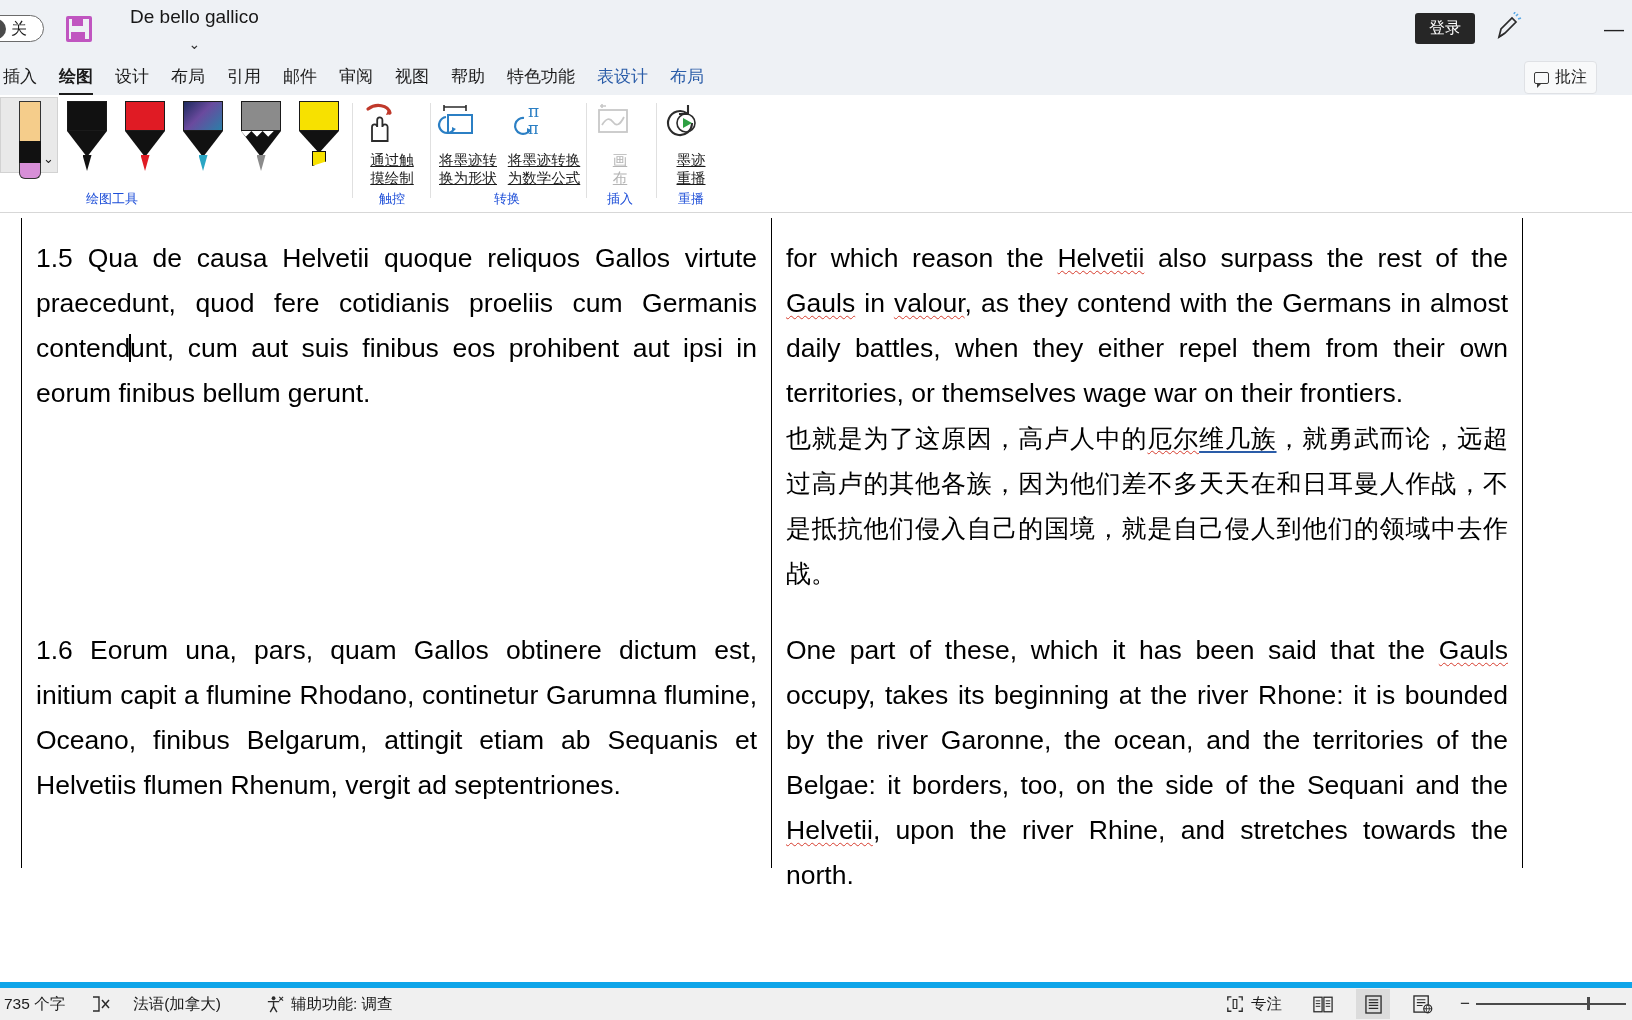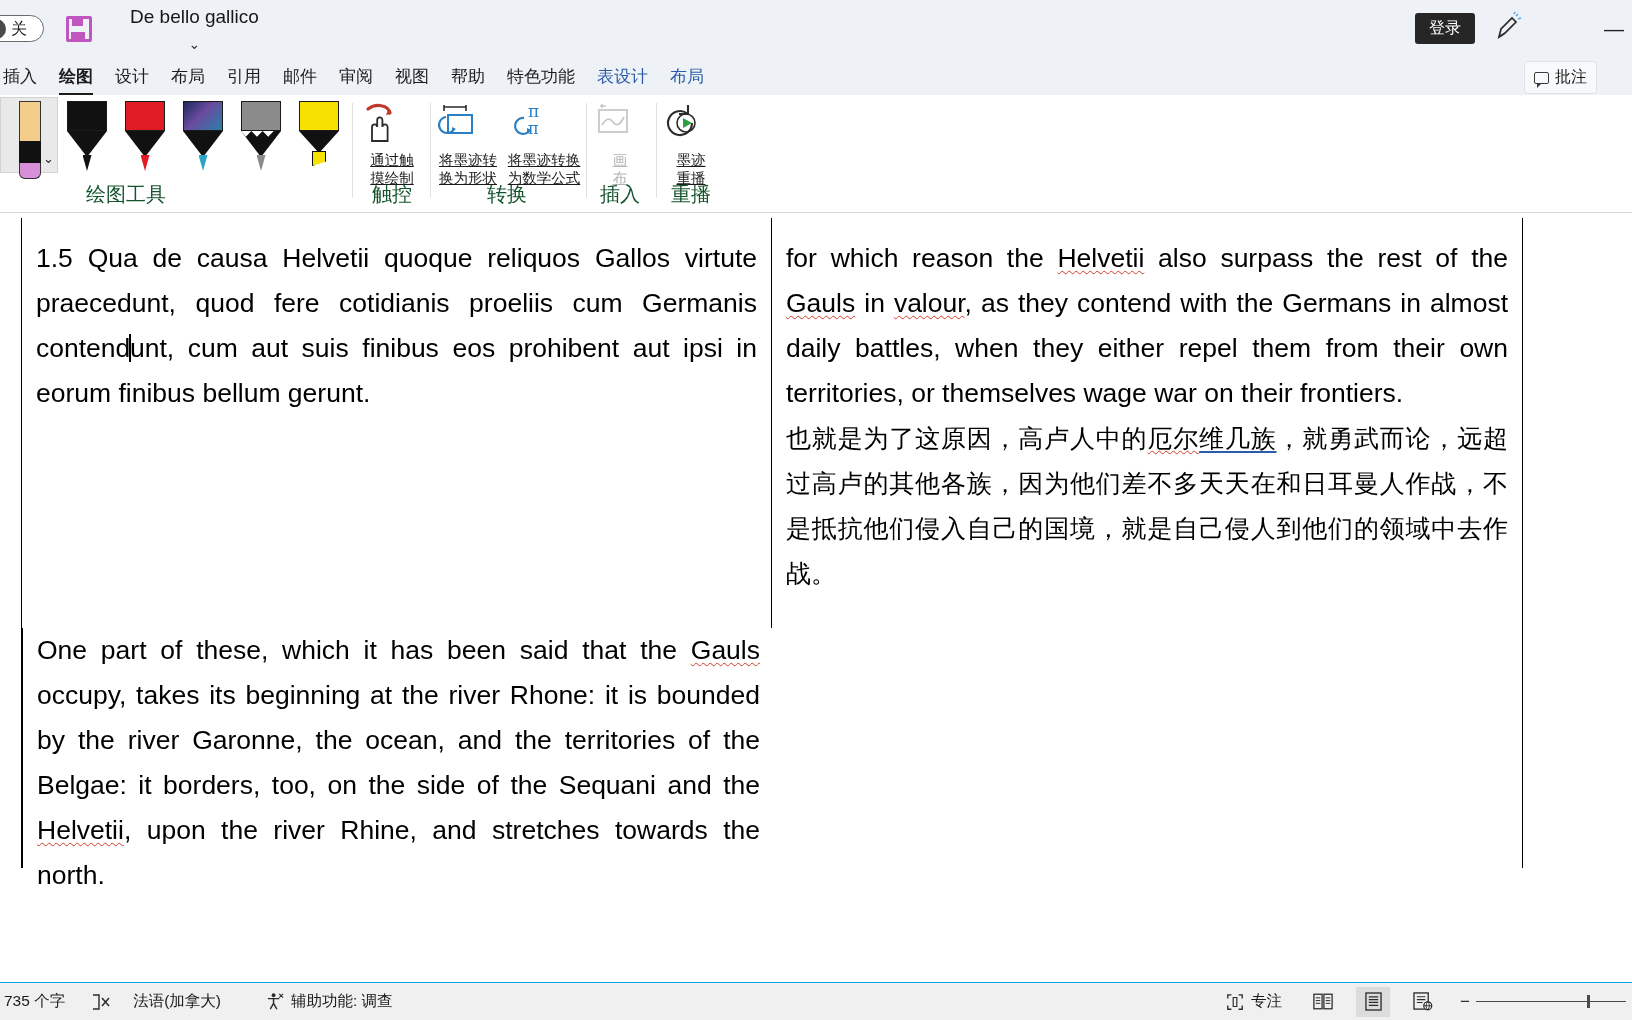--- a/index.html
+++ b/index.html
@@ -118,21 +118,21 @@
     position: absolute; top: 95px; left: 0; width: 1632px; height: 118px;
     background: #ffffff;
     border-bottom: 1px solid #d7d7d7;
   }
   .grp { position: absolute; top: 0; height: 118px; }
   .grp-sep {
     position: absolute; top: 8px; width: 1px; height: 95px; background: #e0e0e0;
   }
   .grp-label {
     position: absolute; bottom: 5px; width: 100%; text-align: center;
-    font-size: 20px; color: #14532d;
+    font-size: 13px; color: #1d4ed8;
   }
 
   
   .pens { position: absolute; left: 0; top: 2px; display: flex; align-items: flex-start; }
   .pen-slot {
     width: 58px; height: 76px; position: relative;
   }
   .pen-slot.sel { background: #e9e9e9; border: 1px solid #d2d2d2; }
   .pen-eraser { position: absolute; left: 18px; top: 3px; width: 22px; }
   .pen-eraser .top { height: 40px; background: #f5cd8b; border:1px solid #333; border-bottom:none;}
@@ -182,21 +182,21 @@
   .lnk { text-decoration: underline; text-decoration-color: #2a5ca8; text-underline-offset: 4px; }
   .cn { font-family: "DejaVu Sans", sans-serif; font-size: 25px; }
   .caret {
     display: inline-block; width: 1.6px; height: 28px;
     background: #000; vertical-align: -5px; margin: 0 -1px;
   }
 
   
   .statusbar {
     position: absolute; bottom: 0; left: 0; width: 1632px; height: 38px;
-    background: #f0f0f0; border-top: 1px solid #0ea5e9;
+    background: #f0f0f0; border-top: 6px solid #0ea5e9;
     display: flex; align-items: center;
   }
   .st { font-size: 15.5px; color: #1b1b1b; white-space: nowrap; display: flex; align-items: center; gap: 7px; }
   .view-btn { width: 34px; height: 30px; display: flex; align-items: center; justify-content: center; }
   .view-btn.active { background: #dcdcdc; }
   .zoomslider { display: flex; align-items: center; gap: 6px; }
   .zoomline { width: 150px; height: 1.5px; background: #4a4a4a; position: relative; }
   .zoomline::after {
     content: ''; position: absolute; right: 36px; top: -6px;
     width: 3px; height: 13px; background: #4a4a4a;
@@ -411,20 +411,23 @@
       <div class="cellL" style="height:410px; padding-top:18px;">
         <span>1.5 Qua de causa Helvetii quoque reliquos Gallos virtute praecedunt, quod fere cotidianis proeliis cum Germanis contend<span class="caret"></span>unt, cum aut suis finibus eos prohibent aut ipsi in eorum finibus bellum gerunt.</span>
       </div>
       <div class="cellR" style="height:410px; padding-top:18px;">
         <div>for which reason the <span class="sq">Helvetii</span> also surpass the rest of the <span class="sq">Gauls</span> in <span class="sq">valour</span>, as they contend with the Germans in almost daily battles, when they either repel them from their own territories, or themselves wage war on their frontiers.</div>
         <div class="cn">也就是为了这原因，高卢人中的<span class="sq">厄尔</span><span class="lnk">维几族</span>，就勇武而论，远超过高卢的其他各族，因为他们差不多天天在和日耳曼人作战，不是抵抗他们侵入自己的国境，就是自己侵人到他们的领域中去作战。</div>
       </div>
     </div>
 
     <div class="row">
+      <div class="cellL" style="height:240px;">
+        <span>1.6 Eorum una, pars, quam Gallos obtinere dictum est, initium capit a flumine Rhodano, continetur Garumna flumine, Oceano, finibus Belgarum, attingit etiam ab Sequanis et Helvetiis flumen Rhenum, vergit ad septentriones.</span>
+      </div>
       <div class="cellR" style="height:240px;">
         <span>One part of these, which it has been said that the <span class="sq">Gauls</span> occupy, takes its beginning at the river Rhone: it is bounded by the river Garonne, the ocean, and the territories of the Belgae: it borders, too, on the side of the Sequani and the <span class="sq">Helvetii</span>, upon the river Rhine, and stretches towards the north.</span>
       </div>
     </div>
 
   </div>
 </div>
 
 <div class="statusbar">
   <div class="st" style="margin-left:4px;">735 个字</div>

